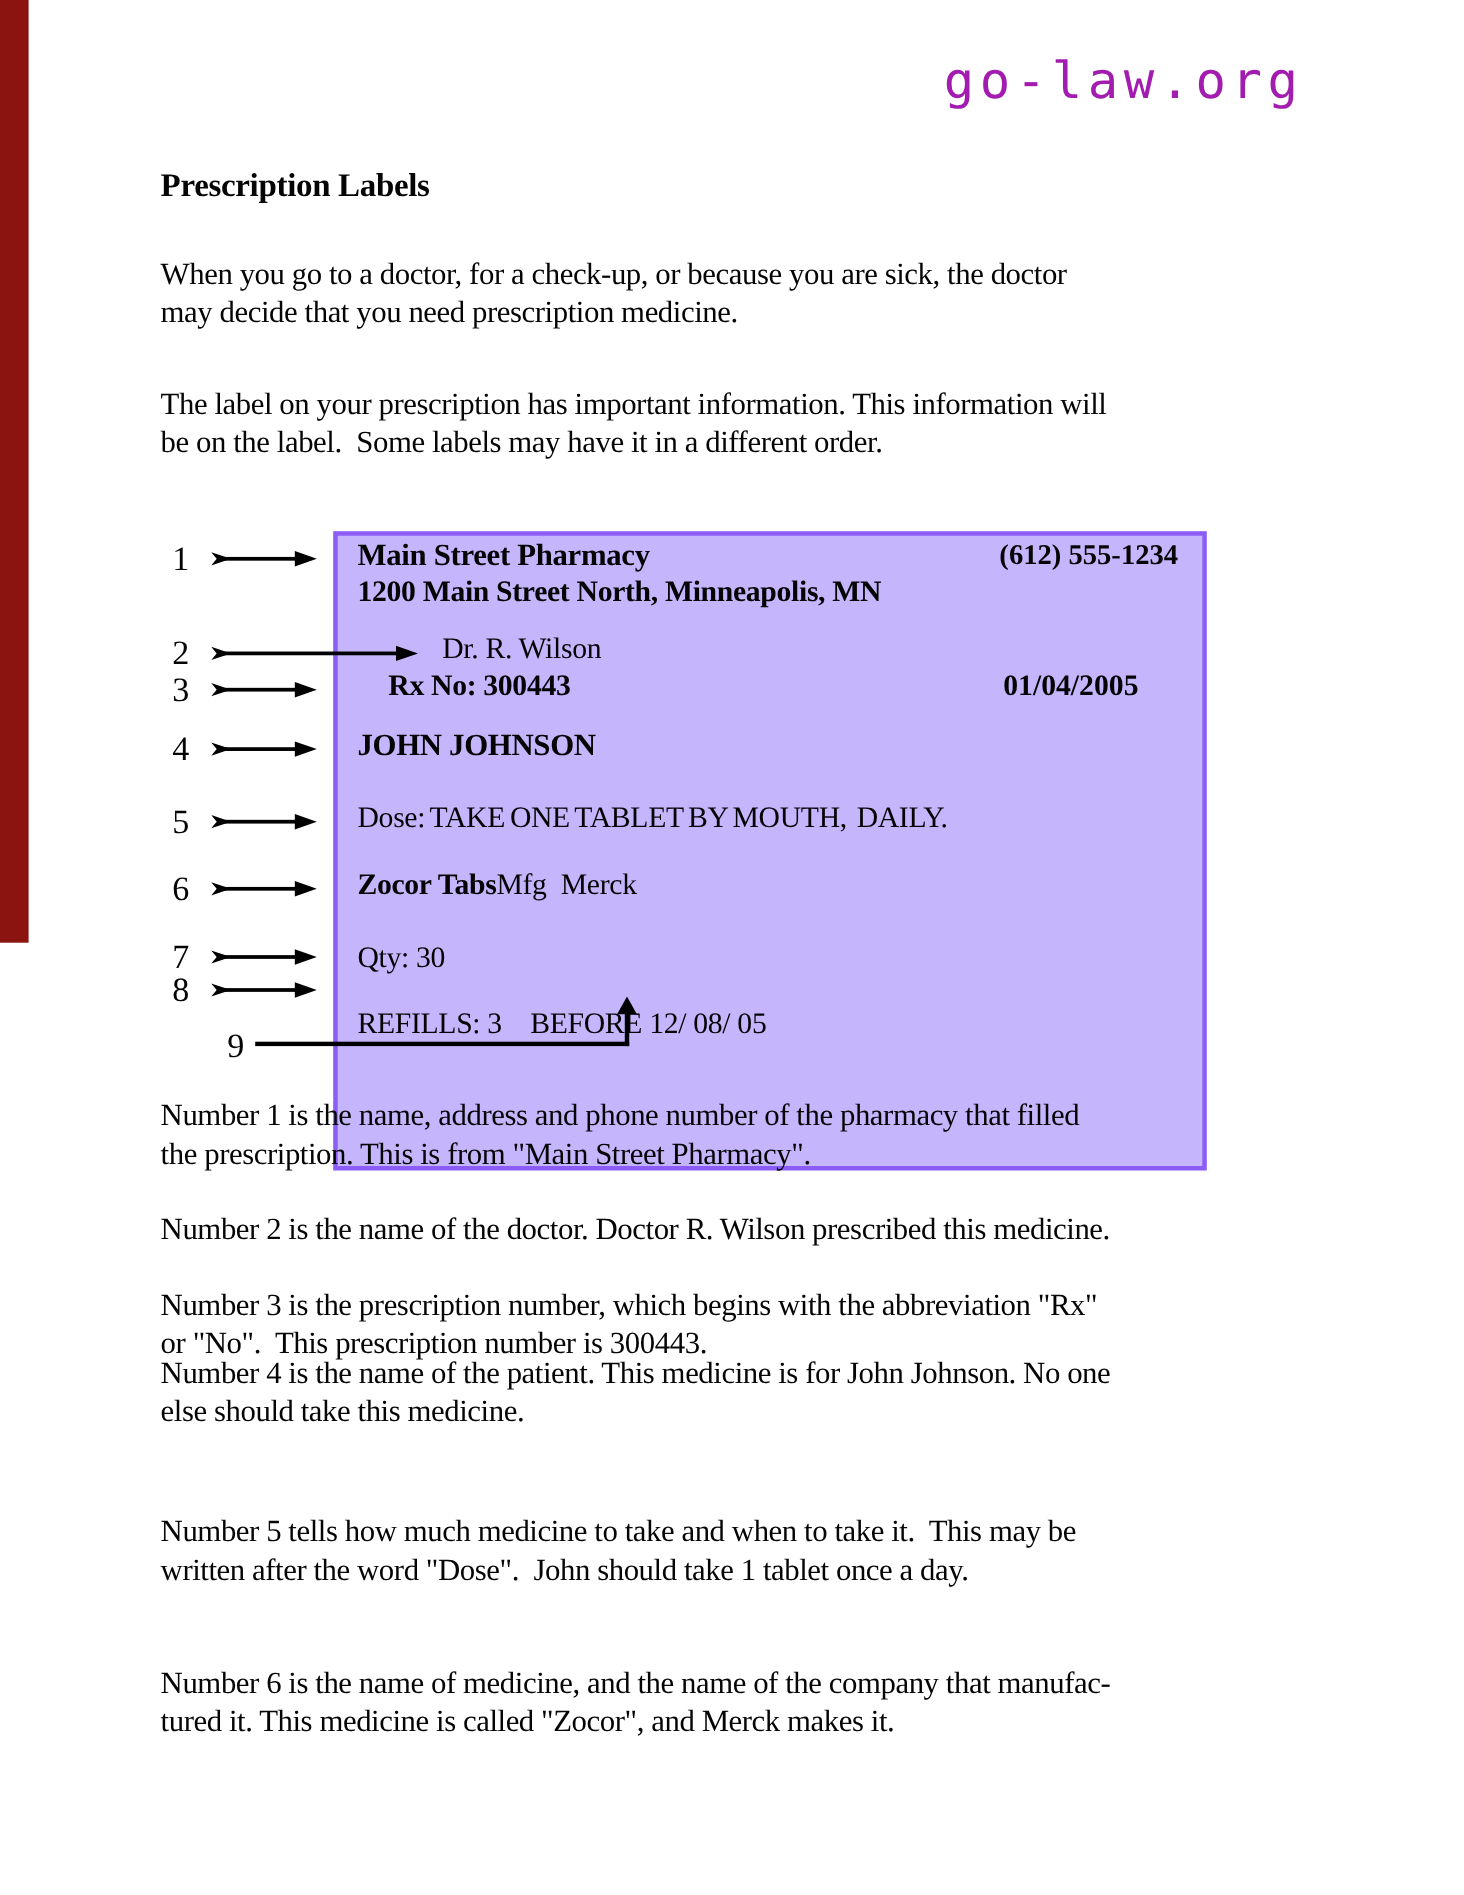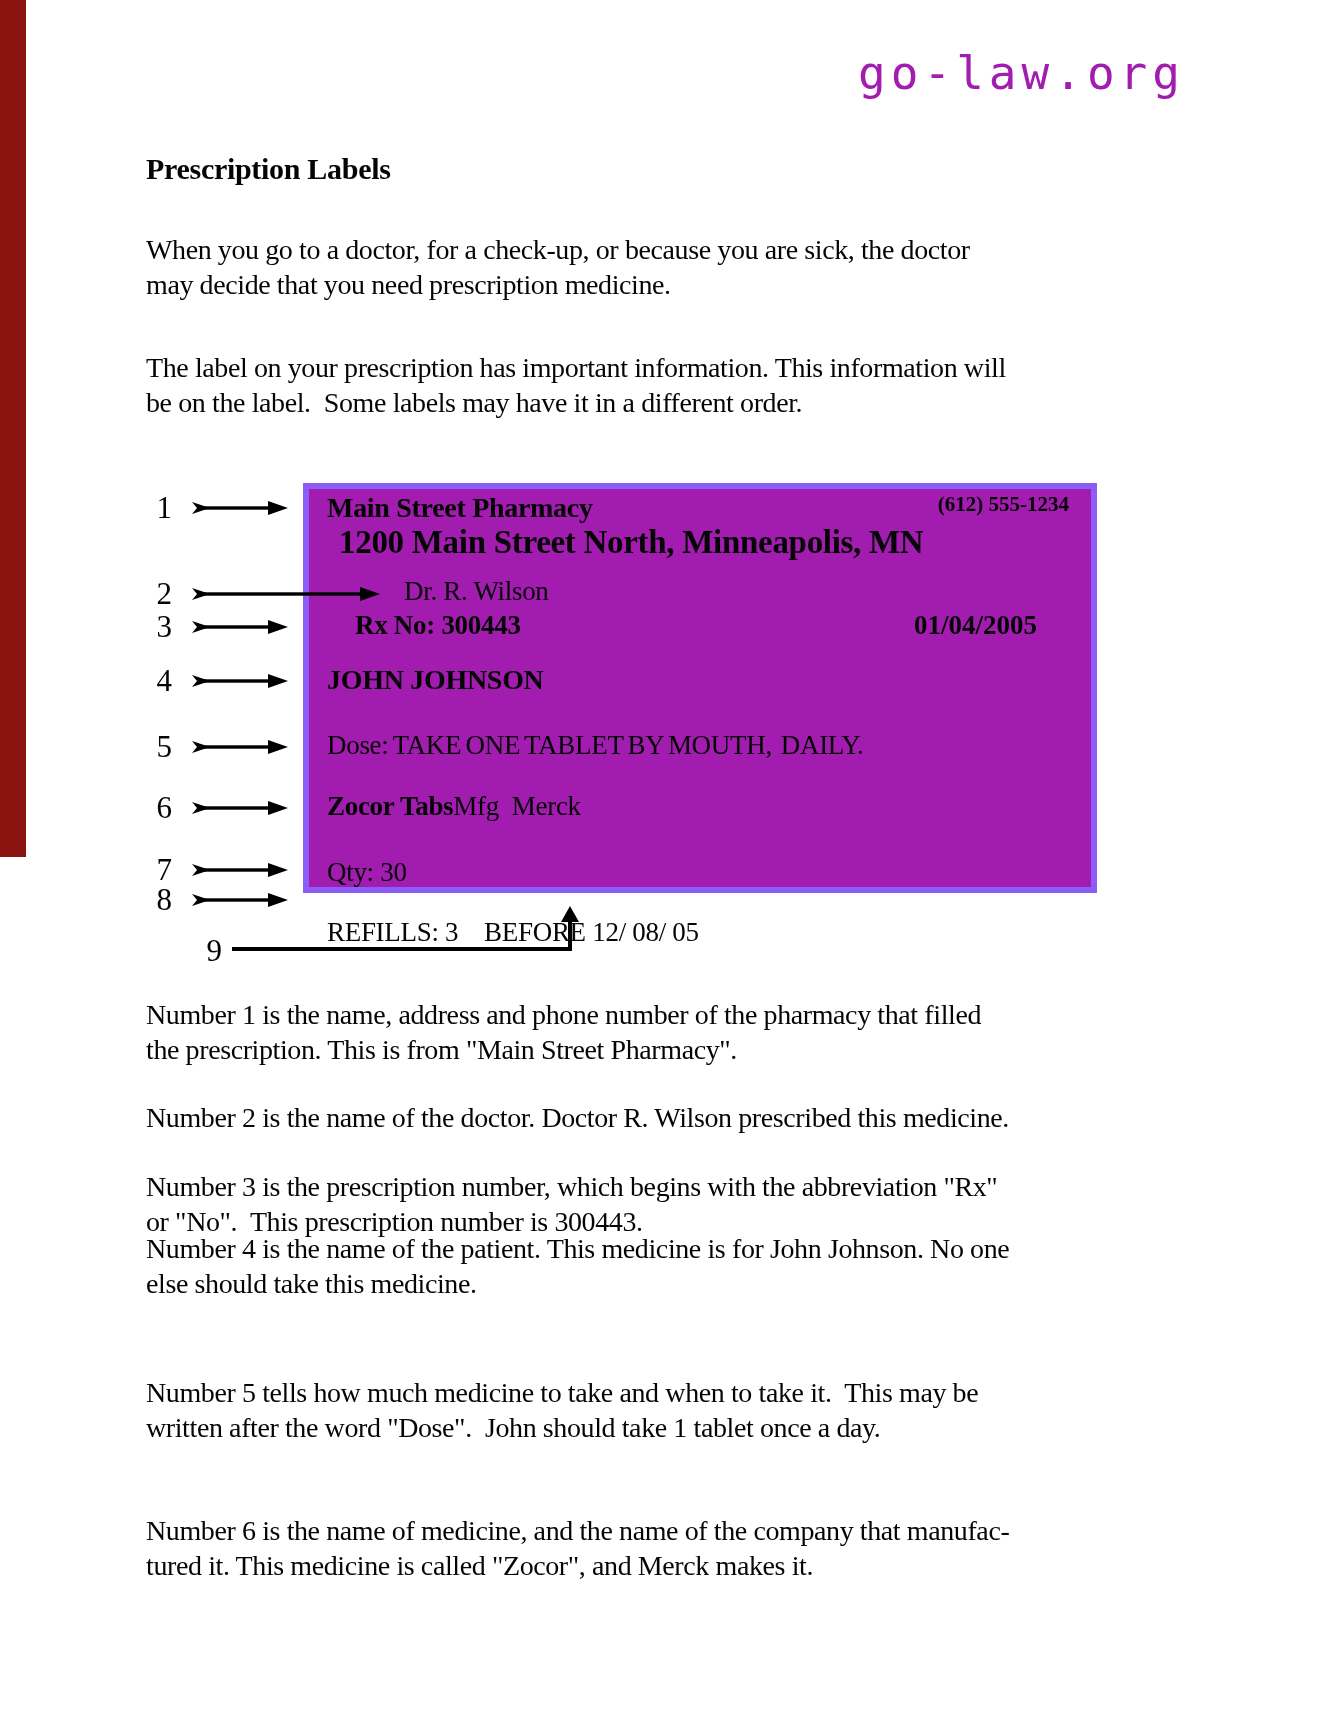--- a/index.html
+++ b/index.html
@@ -15,35 +15,35 @@
   }
   .doc-title { position:absolute; left:146px; top:152px; font-size:30px; font-weight:bold; letter-spacing:-0.3px; }
 
   .para {
     position:absolute; left:146px; width:1065px;
     font-size:28px; line-height:35px; letter-spacing:-0.4px; white-space:pre-wrap;
   }
 
   
   .rx-box {
-    position:absolute; left:303px; top:483px; width:794px; height:410px;
-    border:6px solid #8b5cf6; box-sizing:border-box; background:#a21caf;
+    position:absolute; left:303px; top:483px; width:794px; height:581px;
+    border:4px solid #8b5cf6; box-sizing:border-box; background:#c4b5fd;
   }
   .rx-row { position:absolute; left:18px; font-size:27px; white-space:pre; letter-spacing:-0.3px; }
   .b { font-weight:bold; }
   .row-pharm   { top:3px;   font-size:28px; }
-  .row-addr    { top:35px;  font-size:33px;margin-left:12px; }
+  .row-addr    { top:35px;  font-size:27px; }
   .row-doctor  { top:87px;  left:95px; }
   .row-rx      { top:121px;margin-left:28px; }
   .row-patient { top:175px; font-size:28px; }
   .row-dose    { top:241px; word-spacing:-2px; }
   .row-drug    { top:302px; }
   .row-qty     { top:368px; }
   .row-refills { top:396px;margin-top:32px; }
-  .phone { position:absolute; right:22px; top:3px; font-size:21px; font-weight:bold; white-space:pre; }
+  .phone { position:absolute; right:22px; top:3px; font-size:26px; font-weight:bold; white-space:pre; }
   .date  { position:absolute; left:605px; top:121px; font-size:27px; font-weight:bold; white-space:pre; }
   .mfg   { font-weight:normal; }
 
   
   .callout { position:absolute; left:120px; height:40px; display:flex; align-items:center; }
   .co-num  { display:inline-block; width:52px; text-align:right; font-size:31px; line-height:40px; }
   .co-arrow{ margin-left:20px; display:block; }
   .co-arrow polygon, .co-arrow rect { fill:#000; }
 
   .co9-num  { position:absolute; left:186px; top:933px; width:36px; text-align:right; font-size:31px; }

